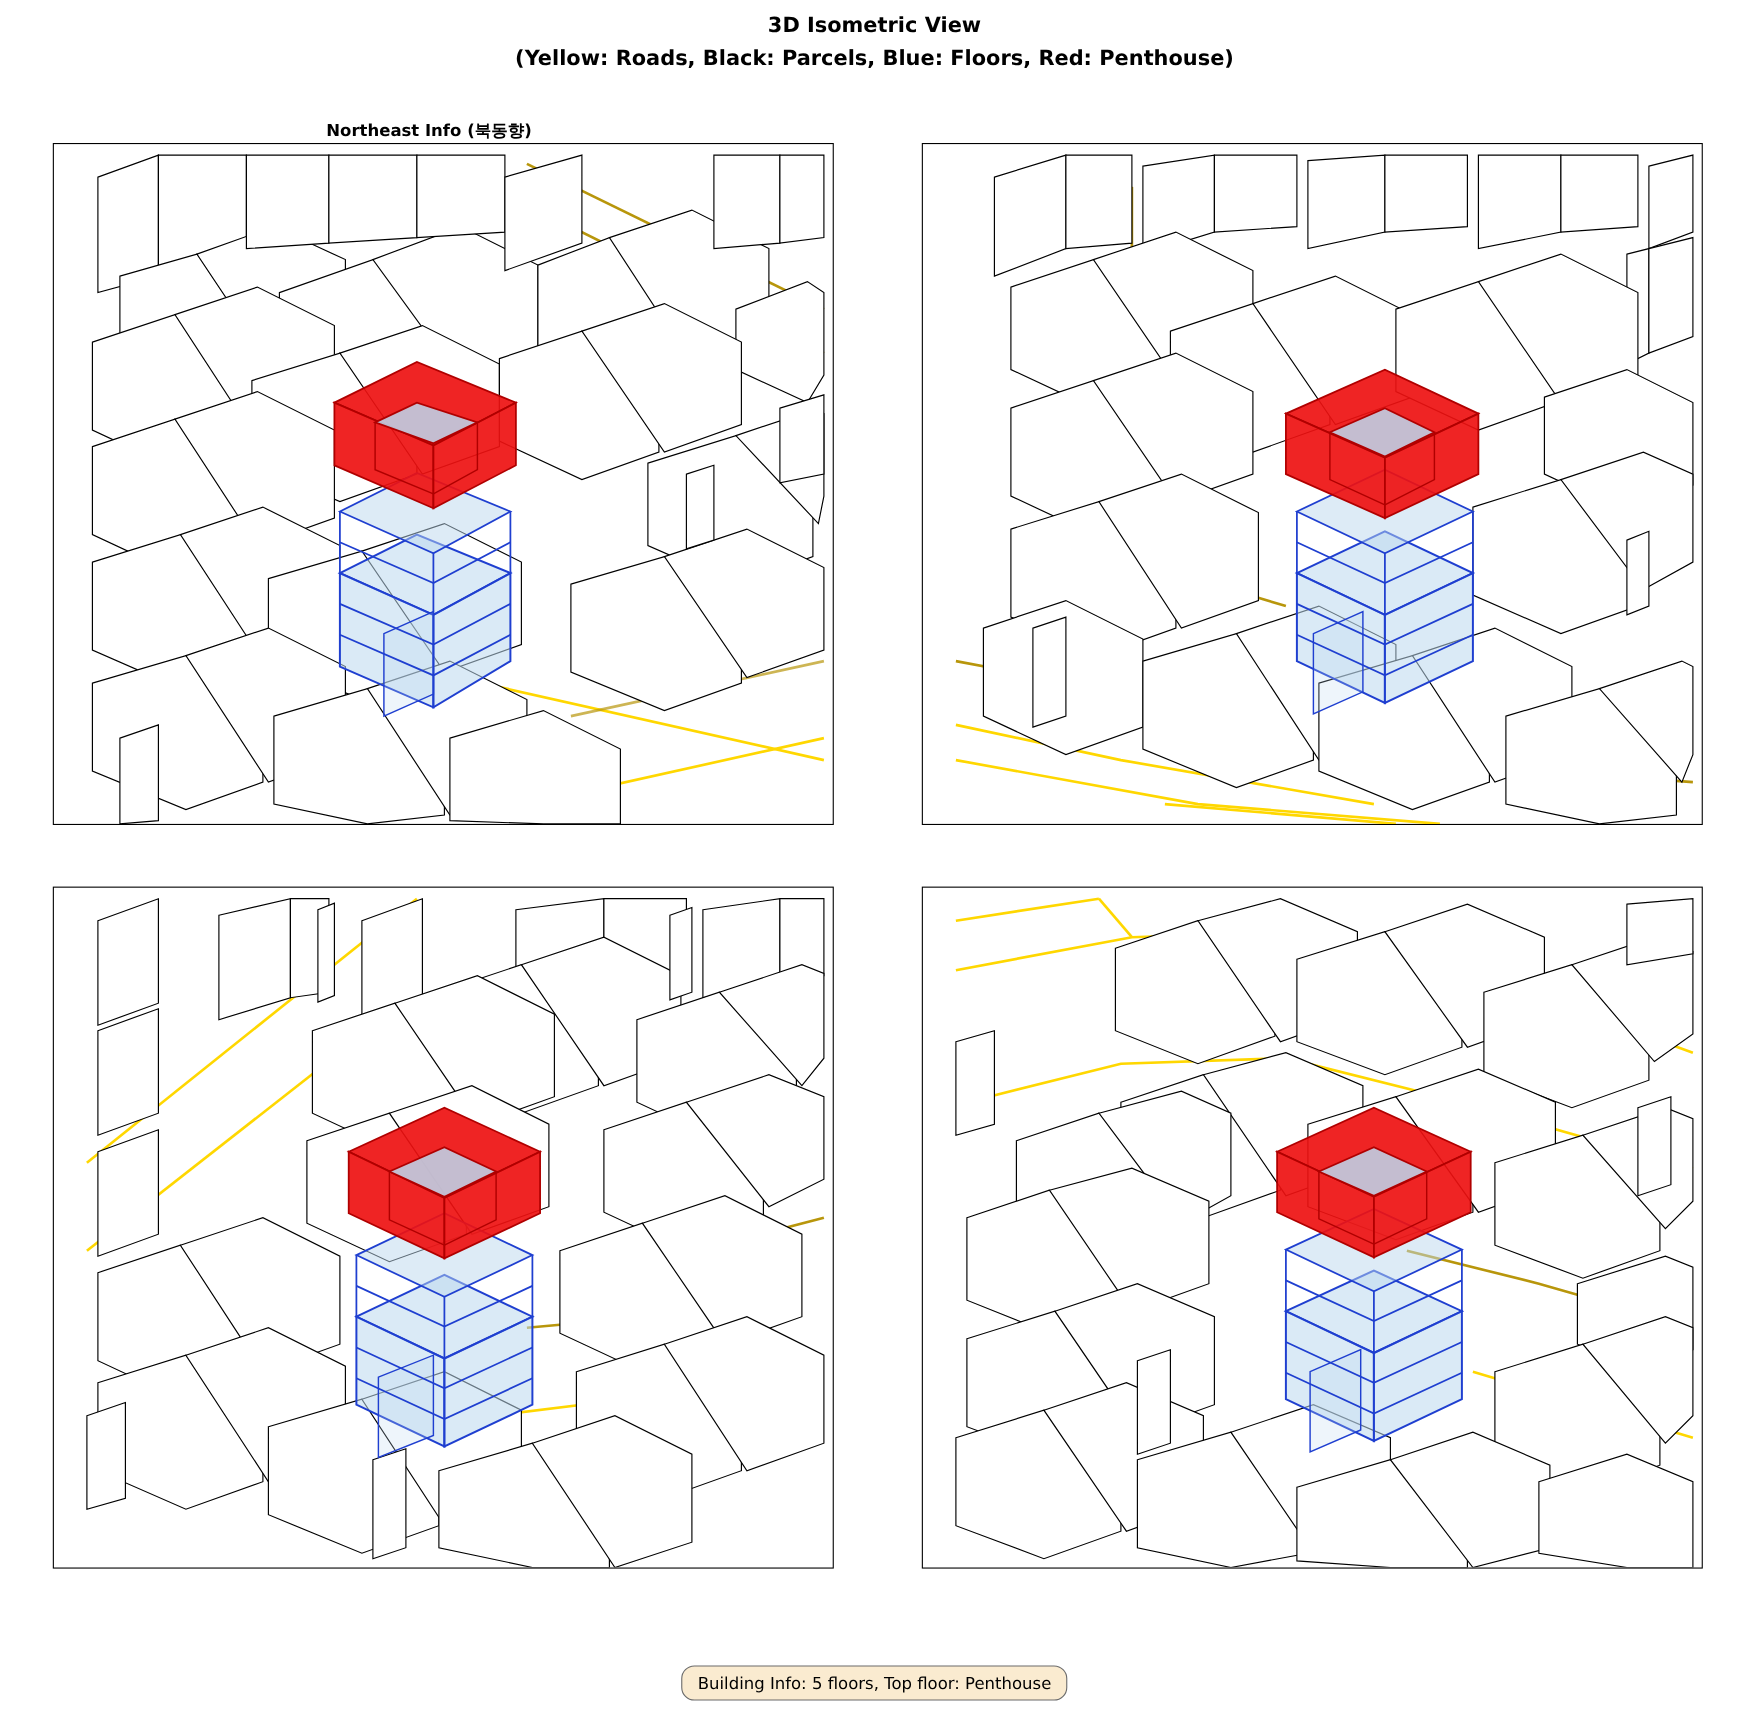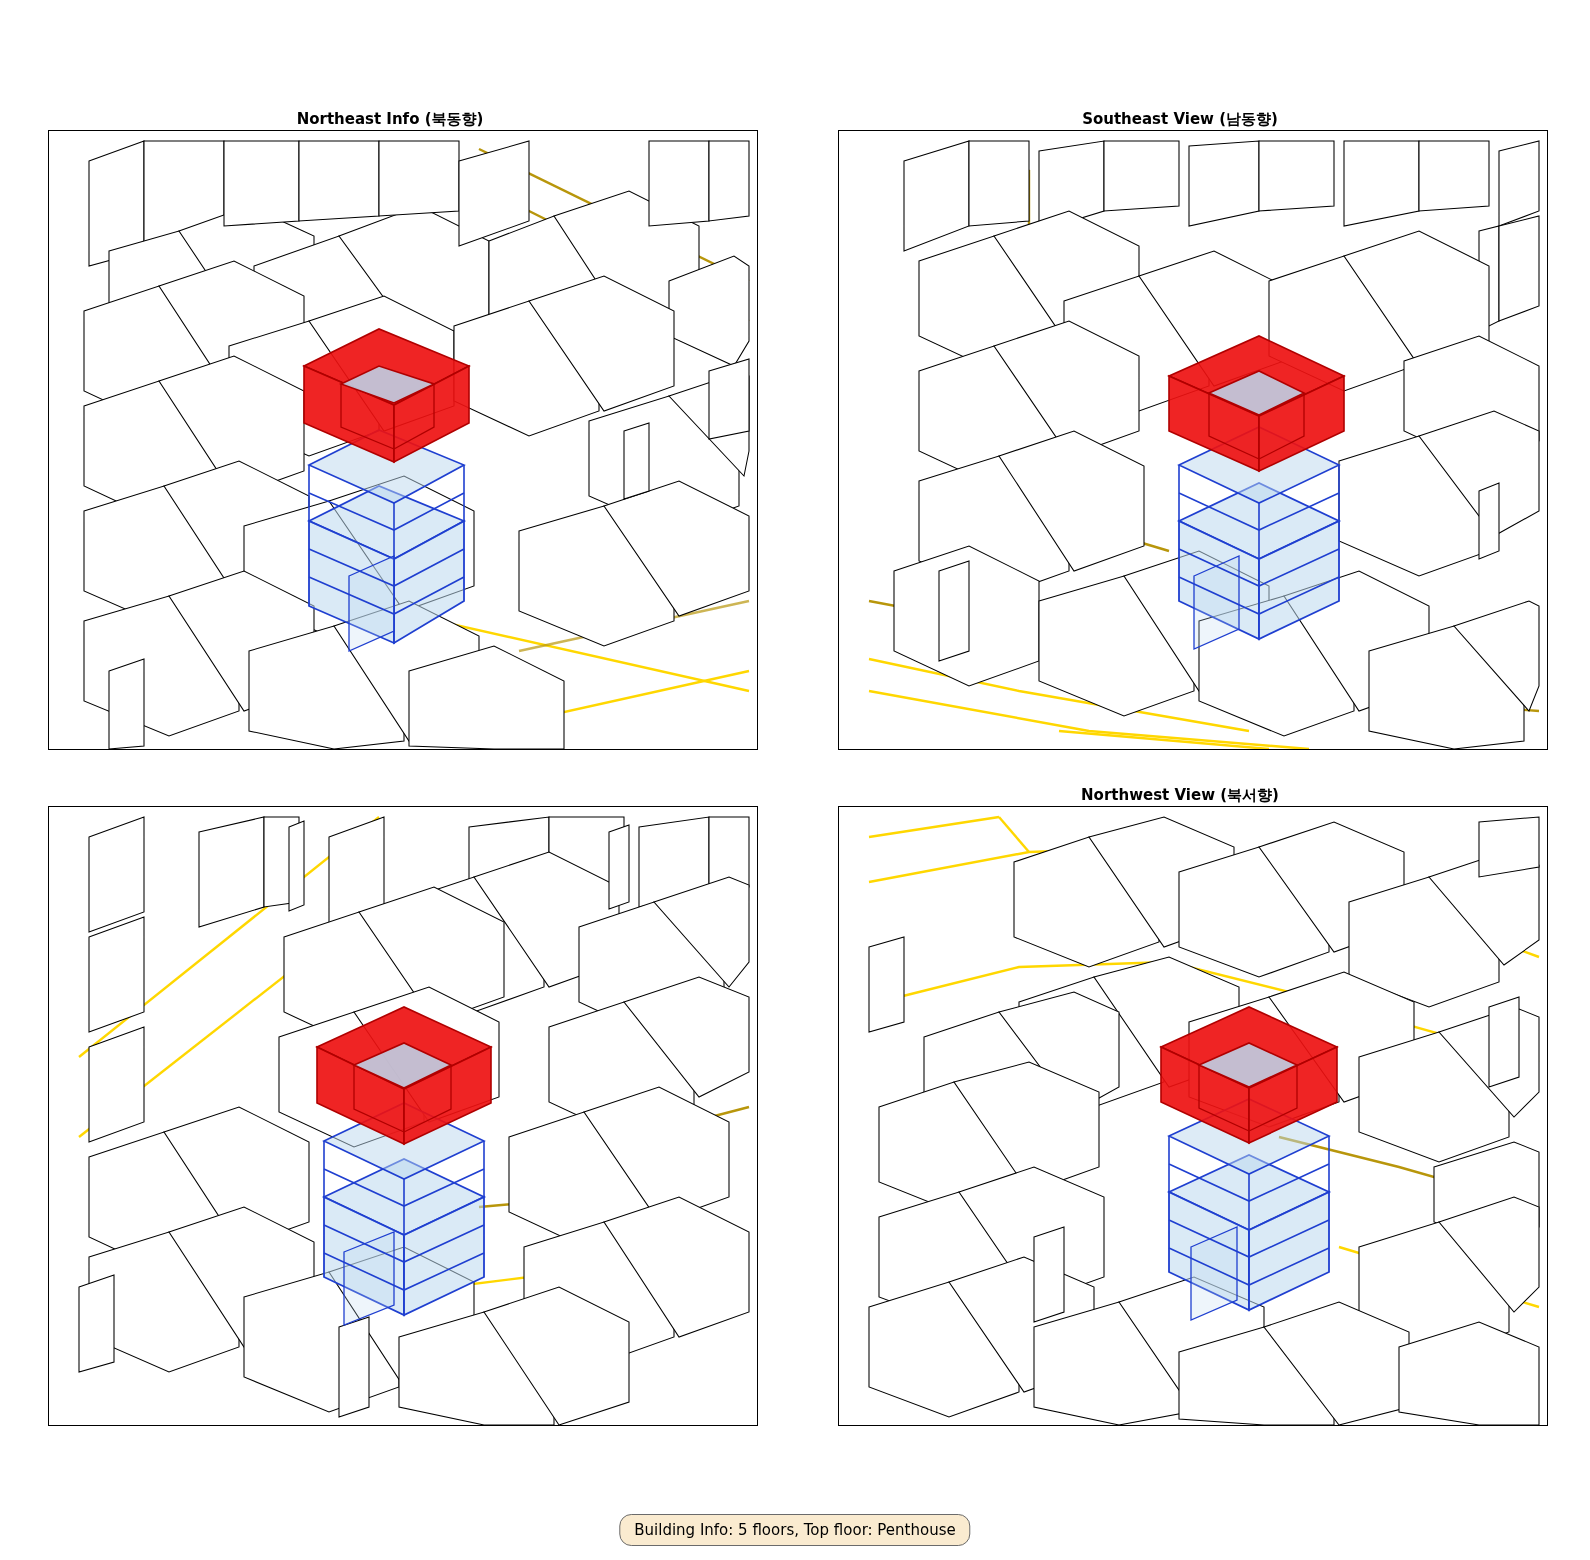--- a/index.html
+++ b/index.html
@@ -83,20 +83,22 @@
     font-size: 15px;
     color: #000;
     white-space: nowrap;
   }
 </style>
 </head>
 <body>
 
 <div class="figure">
 
+  <div class="suptitle">3D Isometric View
+(Yellow: Roads, Black: Parcels, Blue: Floors, Red: Penthouse)</div>
 
   <div class="grid">
 
     <div class="panel p0">
       <div class="panel-title">Northeast Info (북동향)</div>
       <div class="axes">
         <svg class="scene" viewBox="0 0 710 620">
           <g fill="none" stroke="#FFD700" stroke-width="2.4">
             <path d="M360 20 L700 190" stroke="#B8960B"></path>
             <path d="M430 18 L700 150" stroke="#B8960B"></path>
@@ -187,21 +189,20 @@
           
           
           
           
           
         </div>
       </div>
     </div>
 
     <div class="panel p1">
-      <div class="panel-title">Southeast View (남동향)</div>
       <div class="axes">
         <svg class="scene" viewBox="0 0 710 620">
           <g fill="none" stroke="#FFD700" stroke-width="2.4">
             <path d="M120 20 L190 40 L190 120" stroke="#B8960B"></path>
             <path d="M230 390 L330 420" stroke="#B8960B"></path>
             <path d="M30 470 L190 500 L430 560 L700 580" stroke="#B8960B"></path>
             <path d="M30 560 L250 600 L470 618" stroke="#FFD700"></path>
             <path d="M220 600 L430 618" stroke="#FFD700"></path>
             <path d="M30 528 L180 560 L410 600" stroke="#FFD700"></path>
           </g>
@@ -376,21 +377,20 @@
           
           
           
           
           
         </div>
       </div>
     </div>
 
     <div class="panel p3">
-      <div class="panel-title">Northwest View (북서향)</div>
       <div class="axes">
         <svg class="scene" viewBox="0 0 710 620">
           <g fill="none" stroke="#FFD700" stroke-width="2.4">
             <path d="M30 30 L160 10"></path>
             <path d="M30 75 L190 45 L330 40 L480 70 L700 150"></path>
             <path d="M160 10 L190 45"></path>
             <path d="M60 190 L180 160 L330 155 L470 190 L700 255" stroke="#FFD700"></path>
             <path d="M440 330 L560 360 L700 400" stroke="#B8960B"></path>
             <path d="M500 440 L600 470 L700 500" stroke="#FFD700"></path>
           </g>

